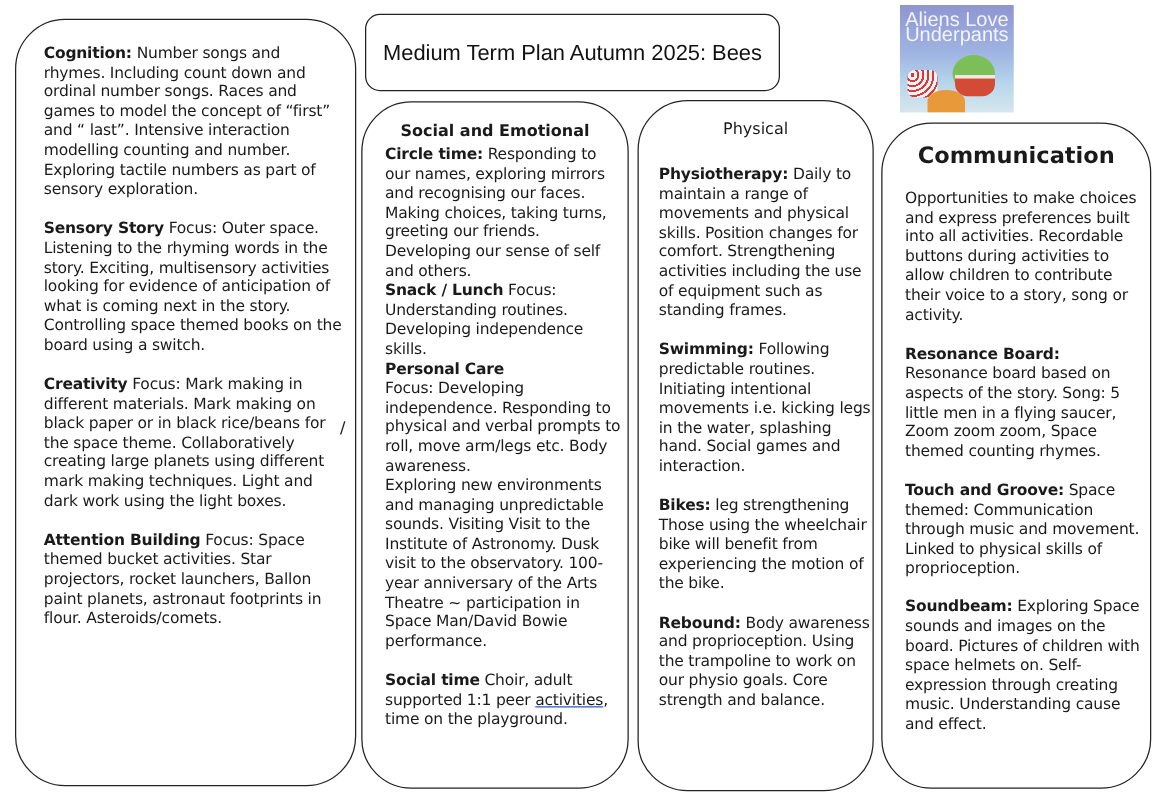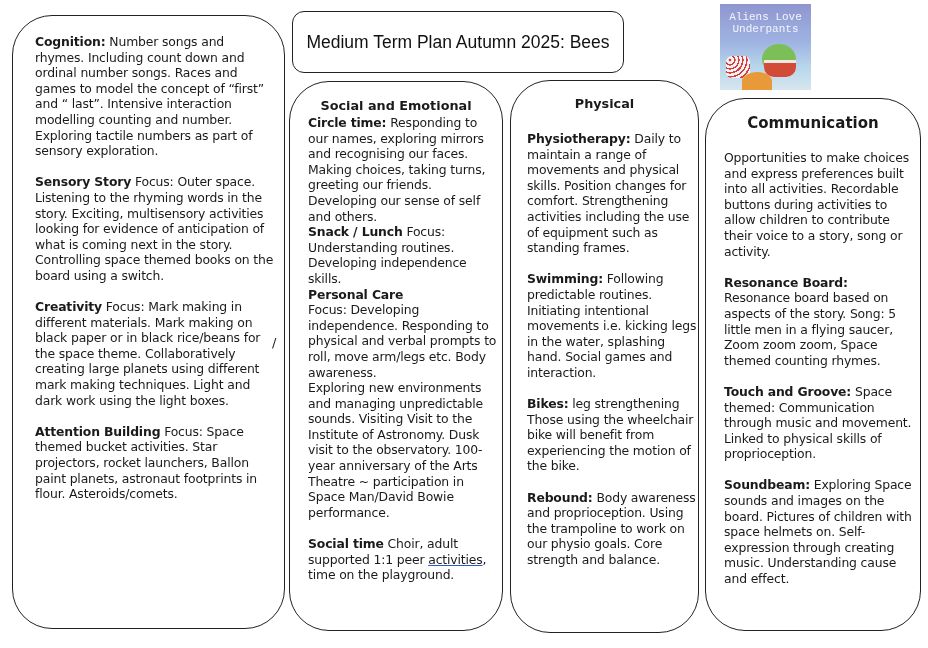--- a/index.html
+++ b/index.html
@@ -15,32 +15,32 @@
   #b-left .txt { position:absolute; left:22px; top:18px; width:240px; }
   #b-title { left:292px; top:11px; width:332px; height:62px; border-radius:12px;
              display:flex; align-items:center; justify-content:center; }
   #b-title span { font-family:"Liberation Sans", sans-serif; font-size:17.5px; color:#111; }
   #b-social { left:289px; top:81px; width:214px; height:550px; }
   #b-social .hd { position:absolute; left:0; right:0; top:16px; text-align:center;
                   font-weight:bold; font-size:12.8px; }
   #b-social .txt { position:absolute; left:18px; top:33px; width:190px; }
   #b-phys { left:510px; top:80px; width:189px; height:553px; }
   #b-phys .hd { position:absolute; left:0; right:0; top:15px; text-align:center;
-                font-weight:bold; font-size:12.8px; }
+                font-weight:normal; font-size:12.8px; }
   #b-phys .txt { position:absolute; left:16px; top:50px; width:172px; }
   #b-comm { left:705px; top:98px; width:216px; height:533px; }
   #b-comm .hd { position:absolute; left:0; right:0; top:15px; text-align:center;
-                font-weight:bold; font-size:15px; }
+                font-weight:bold; font-size:18px; }
   #b-comm .txt { position:absolute; left:18px; top:51px; width:196px; }
   .slash { position:absolute; left:272px; top:335px; font-size:13px; }
   .ul { text-decoration:underline; text-decoration-color:#2a57c9; }
   #book { position:absolute; left:720px; top:4px; width:91px; height:86px; overflow:hidden;
           background:linear-gradient(180deg,#8f96cf 0%, #9fb4e2 45%, #b9d8ec 75%, #d7e6ee 100%); }
   #book .btitle { position:absolute; left:0; right:0; top:7px; text-align:center;
-                  font-family:Liberation Mono, monospace; color:#f3f4ff; font-size:11px; line-height:12px; }
+                  font-family:Liberation Sans, sans-serif; color:#f3f4ff; font-size:16px; line-height:12px; }
   #book .alien { position:absolute; left:42px; top:40px; width:34px; height:30px; border-radius:50%;
                  background:#7cbf58; }
   #book .pants { position:absolute; left:44px; top:56px; width:32px; height:14px; border-radius:0 0 10px 10px;
                  background:#d34b36; border-top:3px solid #f1e9e0; }
   #book .kid { position:absolute; left:6px; top:52px; width:24px; height:22px; border-radius:6px;
                background:repeating-radial-gradient(circle at 4px 4px,#d63a3a 0 1.5px,#f7f2f2 1.6px 4px); }
   #book .orange { position:absolute; left:22px; top:68px; width:30px; height:18px; border-radius:50% 50% 0 0;
                   background:#e89a3a; }
 </style>
 </head>

